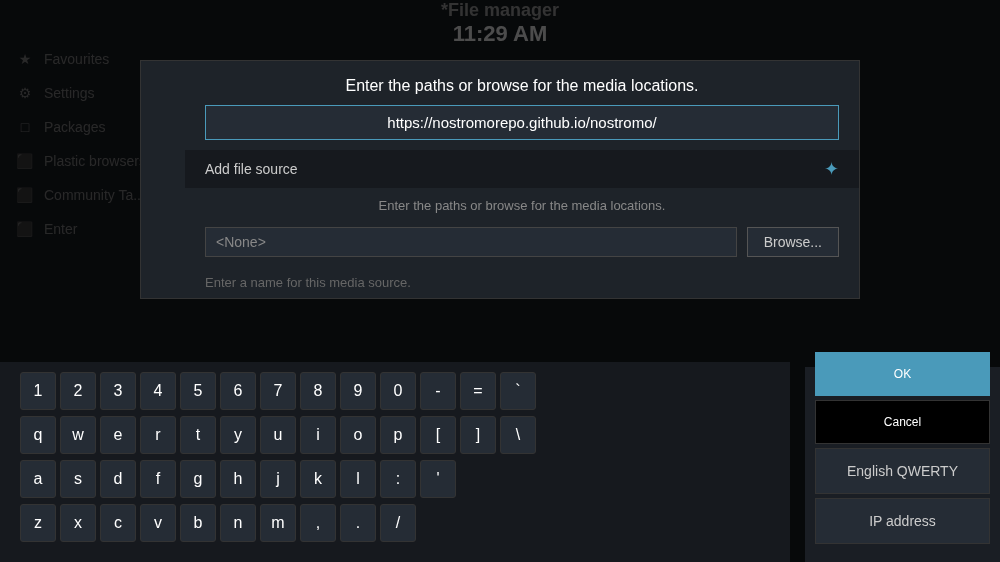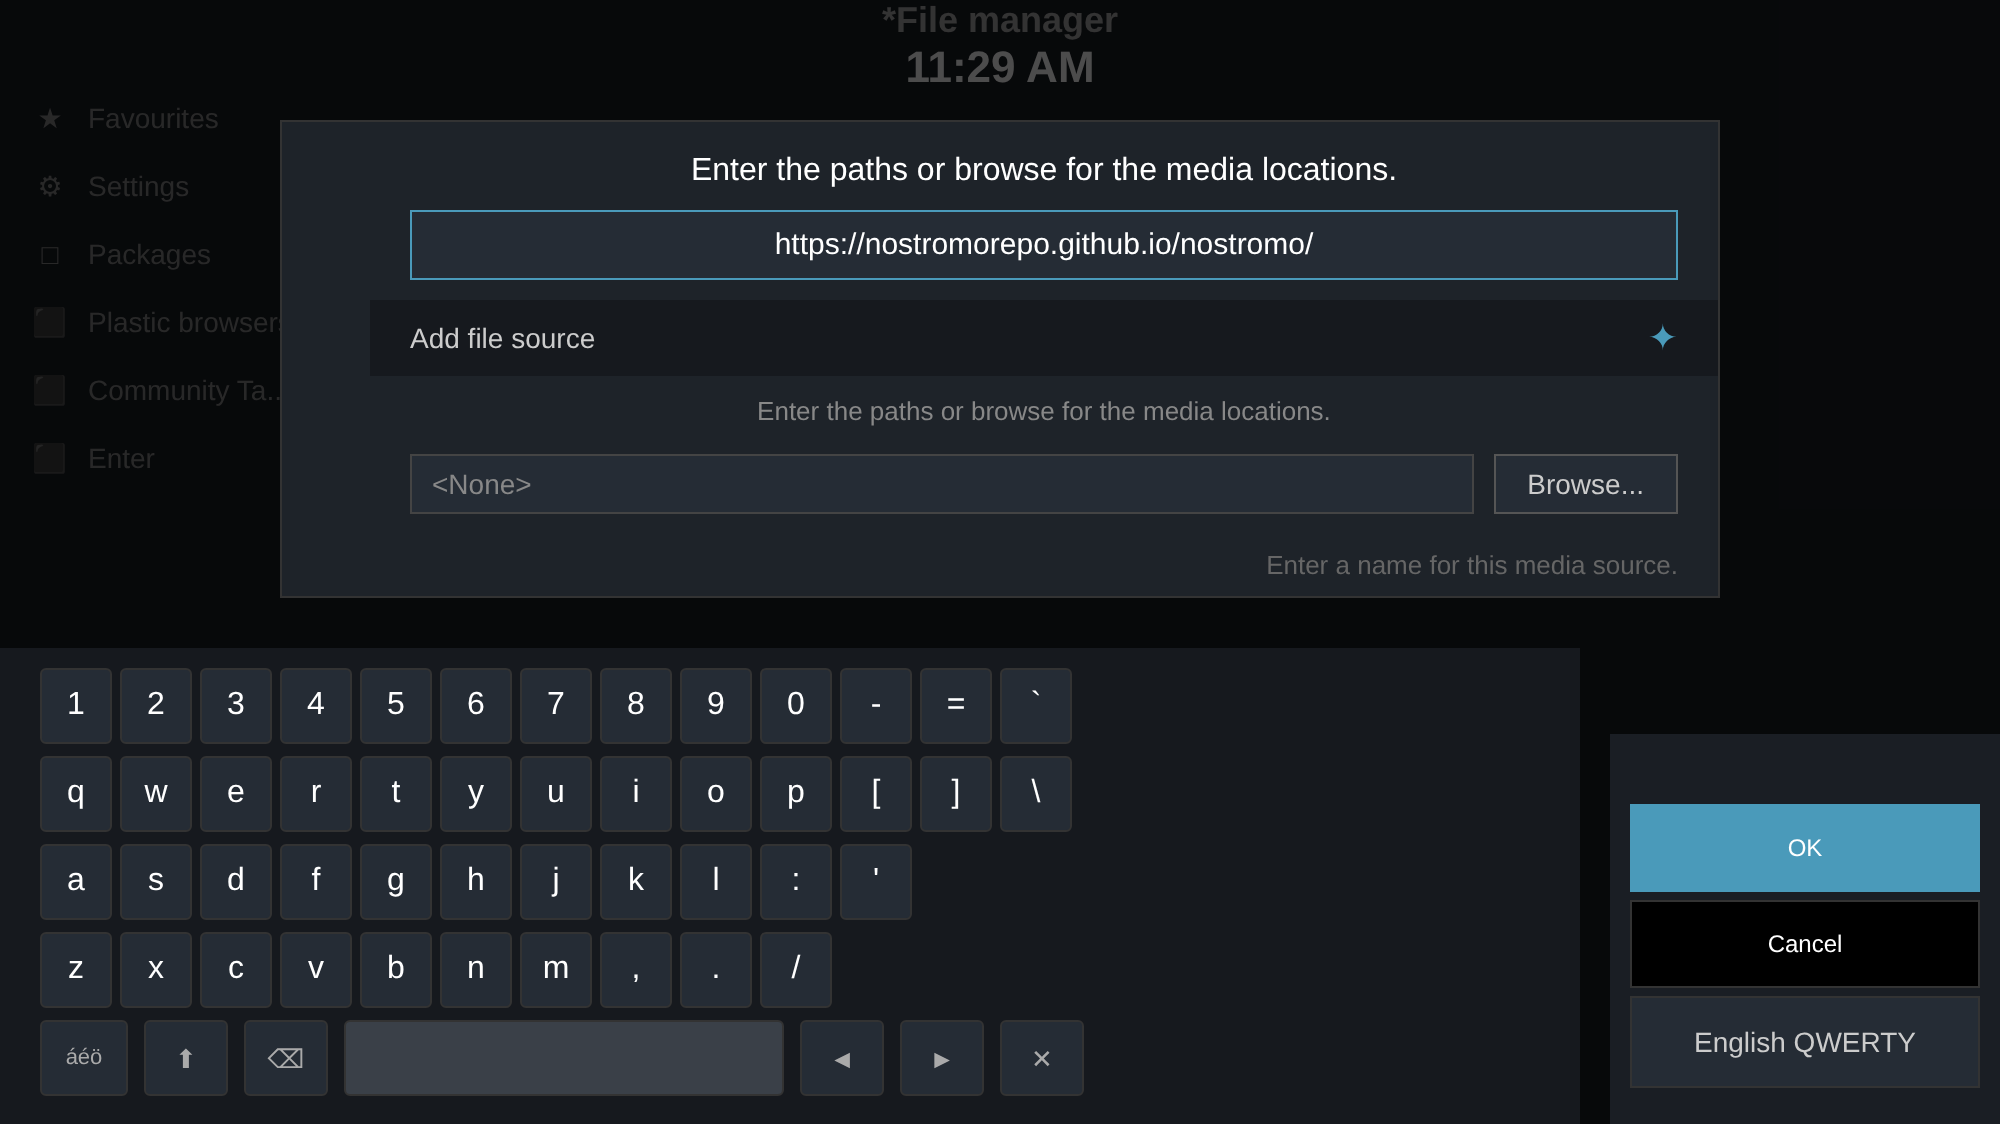--- a/index.html
+++ b/index.html
@@ -147,21 +147,21 @@
       color: #ccc;
       padding: 6px 16px;
       font-size: 14px;
       cursor: pointer;
     }
 
     .dialog-name-row {
       padding: 8px 20px;
       font-size: 13px;
       color: #666;
-      text-align: right;
+      text-align: left;
     }
 
     
     .keyboard-area {
       position: absolute;
       bottom: 0; left: 0;
       width: 790px;
       background: #16191e;
       padding: 10px 20px 14px;
     }
@@ -354,28 +354,20 @@
     <div class="kb-key">x</div>
     <div class="kb-key">c</div>
     <div class="kb-key">v</div>
     <div class="kb-key">b</div>
     <div class="kb-key">n</div>
     <div class="kb-key">m</div>
     <div class="kb-key">,</div>
     <div class="kb-key">.</div>
     <div class="kb-key">/</div>
   </div>
-  <div class="kb-bottom">
-    <div class="kb-special" style="font-size:11px;min-width:44px;">áéö</div>
-    <div class="kb-special">⬆</div>
-    <div class="kb-special">⌫</div>
-    <div class="kb-key space-bar" style="background:#3a4048;flex:1;max-width:220px;"></div>
-    <div class="kb-special">◄</div>
-    <div class="kb-special">►</div>
-    <div class="kb-special">✕</div>
-  </div>
 </div>
 
 <div class="right-panel">
   <div class="rp-btn ok">OK</div>
   <div class="rp-btn cancel">Cancel</div>
   <div class="rp-btn layout">English QWERTY</div>
+  <div class="rp-btn ip">IP address</div>
 </div>
 
 </body></html>

